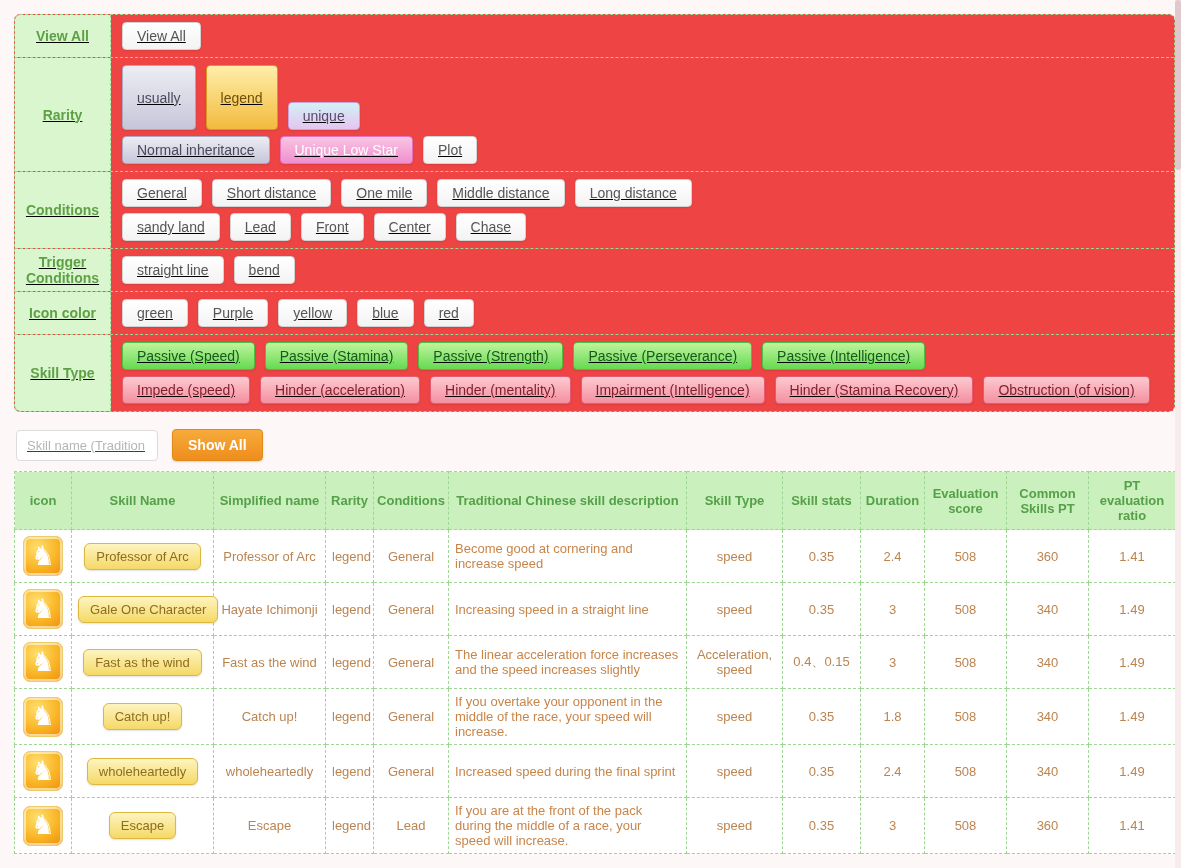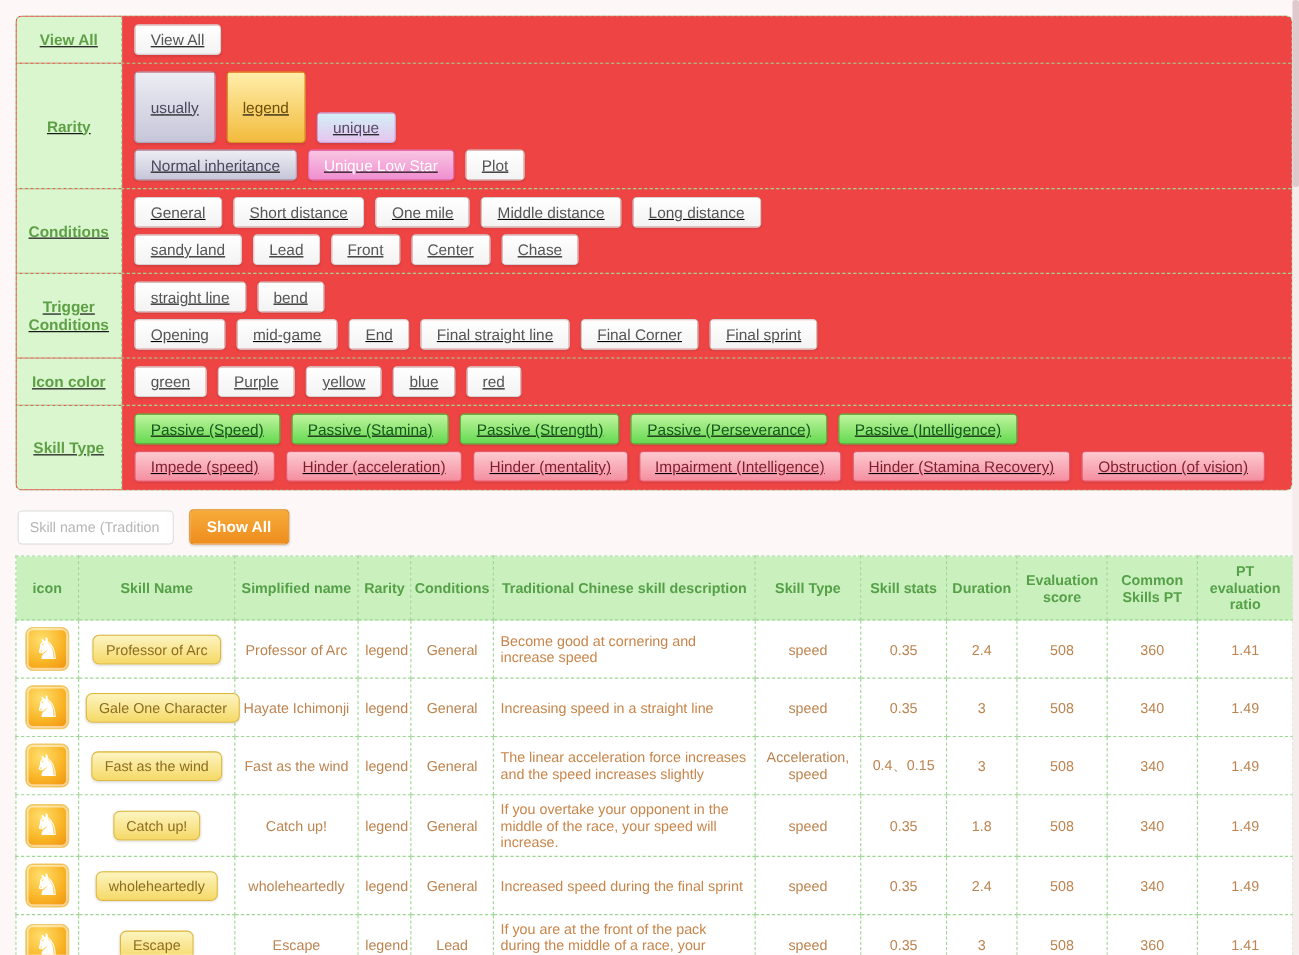--- a/index.html
+++ b/index.html
@@ -56,21 +56,21 @@
   .v-yellow { background: linear-gradient(#fdec90, #f4c833); border-color: #d9a51e; color: #6b4e06; }
   .v-yellow-sel { background: linear-gradient(#fdec90, #f2c42c); border: 2px solid #9f7a16; color: #6b4e06; padding: 4px 13px; }
   .v-red    { background: linear-gradient(#fccad0, #f58fa0); border-color: #e45a70; color: #7f1f2e; }
 
   
   .search-bar { margin: 17px 0 10px 2px; display: flex; align-items: center; }
   .search-input {
     width: 142px; height: 31px;
     border: 1px solid #dcdcdc; border-radius: 4px;
     padding: 0 10px; font-size: 13px; color: #701a75;
-    font-family: inherit; background: #fff;
+    font-family: inherit; background: #fff; text-decoration: underline;
   }
   .search-input::placeholder { color: #b6b6b6; }
   .show-all-btn {
     margin-left: 14px; height: 32px; padding: 0 15px;
     background: linear-gradient(#f6ab3a, #ee8d1e);
     border: 1px solid #e08a18; border-radius: 4px;
     color: #fff; font-size: 14px; font-weight: bold;
     font-family: inherit; cursor: pointer;
     box-shadow: 0 1px 2px rgba(0,0,0,.15);
   }
@@ -173,28 +173,20 @@
       </div>
     </div>
   </div>
 
   <div class="f-row">
     <div class="f-label">Trigger Conditions</div>
     <div class="f-content">
       <div class="f-line">
         <button class="btn">straight line</button>
         <button class="btn">bend</button>
-      </div>
-      <div class="f-line">
-        <button class="btn">Opening</button>
-        <button class="btn">mid-game</button>
-        <button class="btn">End</button>
-        <button class="btn">Final straight line</button>
-        <button class="btn">Final Corner</button>
-        <button class="btn">Final sprint</button>
       </div>
     </div>
   </div>
 
   <div class="f-row">
     <div class="f-label">Icon color</div>
     <div class="f-content">
         <div class="f-line">
       <button class="btn">green</button>
       <button class="btn">Purple</button>

